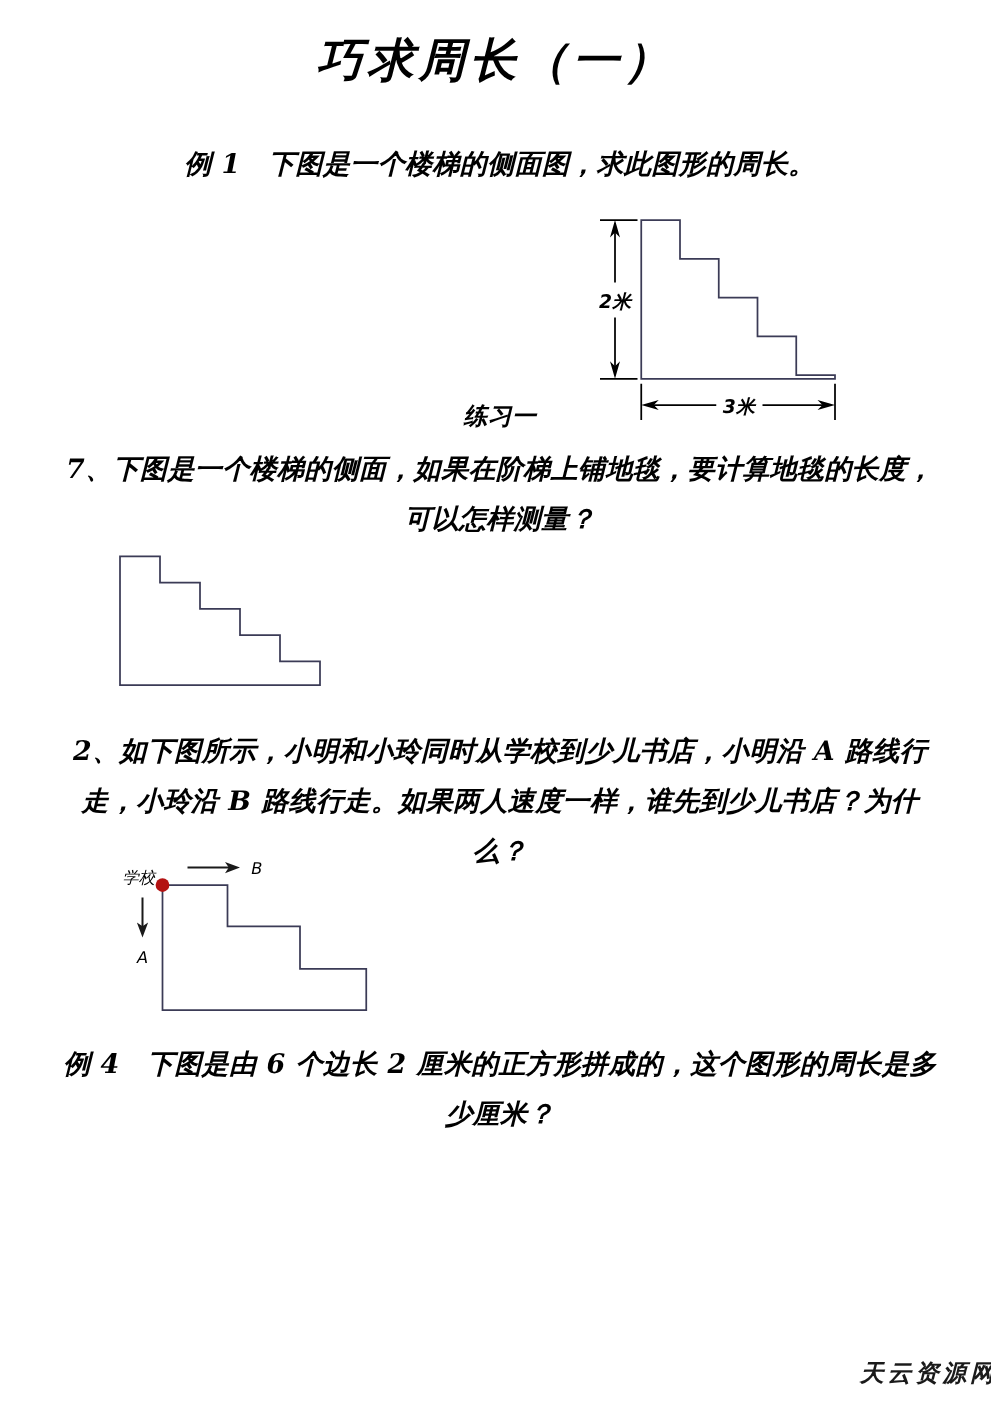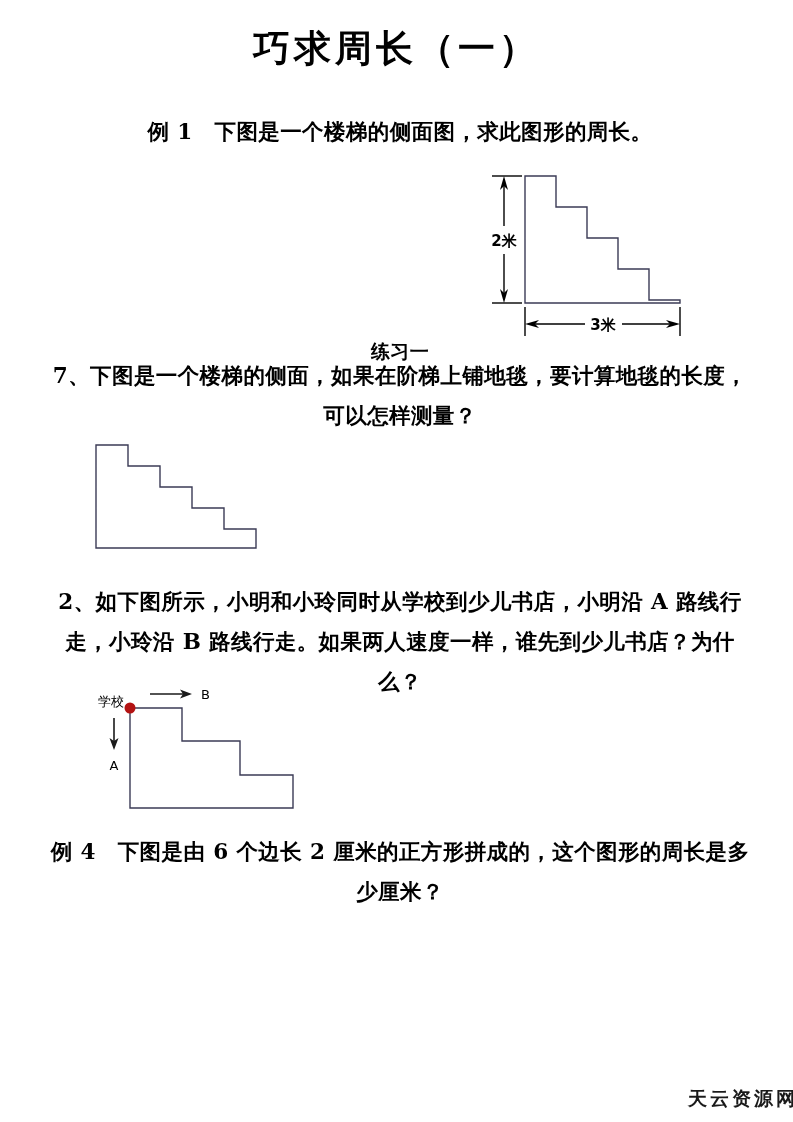--- a/index.html
+++ b/index.html
@@ -14,20 +14,21 @@
     font-family: "DejaVu Serif", "Liberation Serif", serif;
     color: #000000;
     overflow: hidden;
   }
 
   .page {
     position: absolute;
     left: 0; top: 0;
     width: 793px;
     height: 1122px;
+    font-style: italic;
   }
 
   
   .doc-title {
     position: absolute;
     left: 0;
     top: 24px;
     width: 793px;
     text-align: center;
     font-size: 37px;
@@ -49,30 +50,30 @@
     font-family: "DejaVu Serif", "Liberation Serif", serif;
     white-space: pre-wrap;
     text-align: center;
   }
   .para.small {
     font-size: 19px;
     line-height: 30px;
   }
 
   #para-ex1      { top: 112px; }
-  #para-lianxi   { top: 336px; }
+  #para-lianxi   { top: 318px; }
   #para-q1       { top: 356px; }
   #para-q2       { top: 566px; margin-top: 16px; }
   #para-ex2      { top: 832px; }
 
   
   .figure {
     position: absolute;
   }
-  #figure-stairs-1 { left: 482px; top: 164px; width: 260px; height: 180px; }
+  #figure-stairs-1 { left: 470px; top: 164px; width: 260px; height: 180px; }
   #figure-stairs-2 { left: 82px;  top: 436px; width: 200px; height: 125px; }
   #figure-route    { left: 80px;  top: 682px; width: 240px; height: 145px; }
 
   .figure svg { display: block; }
 
   
   .watermark {
     position: absolute;
     left: 688px;
     top: 1086px;

